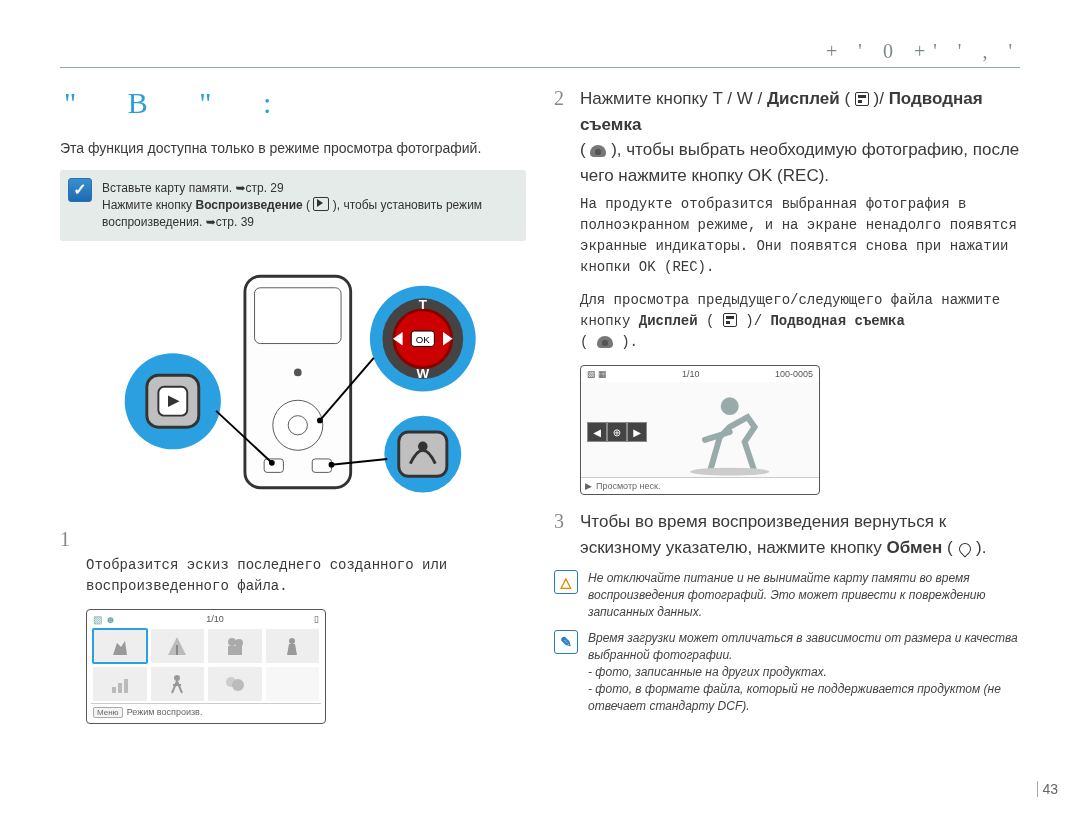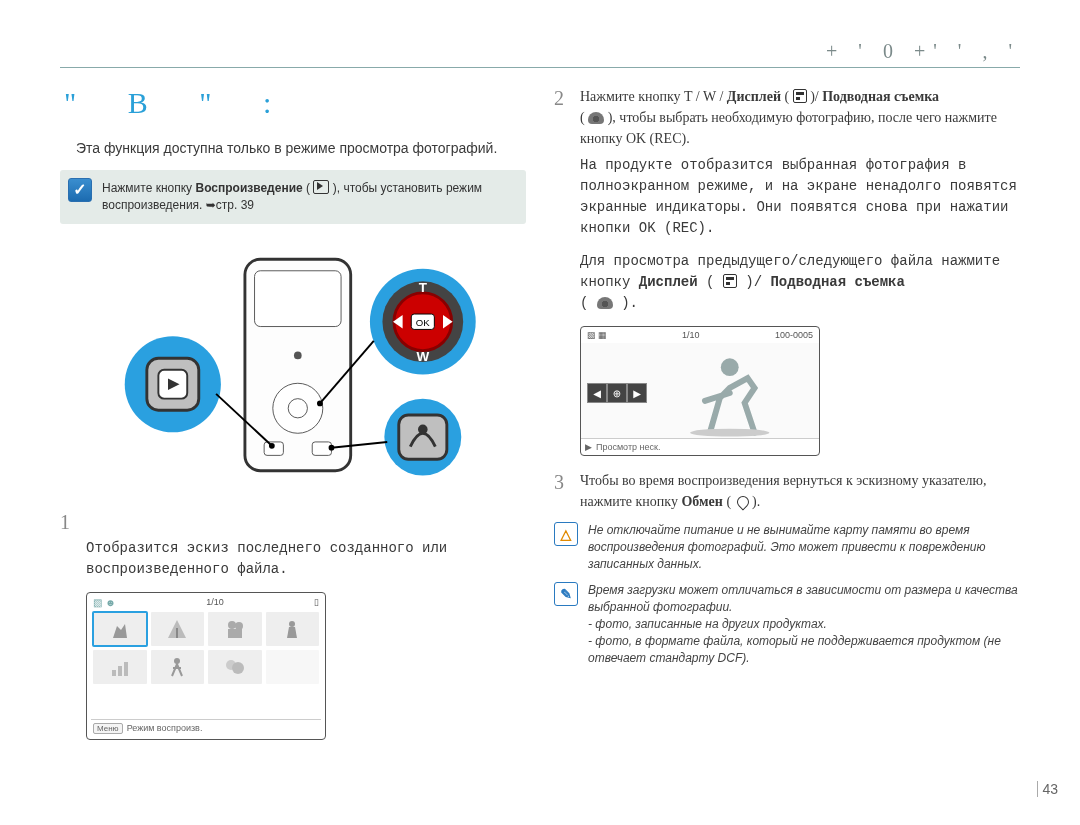--- a/index.html
+++ b/index.html
@@ -38,21 +38,21 @@
     min-width: 0;
   }
   .section-title {
     font-family: "Times New Roman", serif;
     color: #2aa0d8;
     font-size: 30px;
     letter-spacing: 22px;
     margin: 0 0 18px 4px;
     font-weight: normal;
   }
-  p { font-size: 14px; line-height: 1.45; margin: 0 0 12px 16px; }
+  p { font-size: 14px; line-height: 1.45; margin: 0 0 12px 0; }
   .tipbox {
     background: #e4ebe8;
     border-radius: 3px;
     padding: 10px 10px 10px 42px;
     position: relative;
     font-size: 12px;
     line-height: 1.4;
     color: #333;
     margin-bottom: 16px;
   }
@@ -81,21 +81,21 @@
   }
   .step .num {
     font-family: "Times New Roman", serif;
     font-size: 20px;
     color: #888;
     width: 18px;
     flex: none;
     line-height: 1;
     padding-top: 2px;
   }
-  .step .body { font-size: 14px; line-height: 1.5; font-family: Liberation Serif, serif; }
+  .step .body { font-size: 17px; line-height: 1.5; }
   .step .body .bold { font-weight: bold; }
   .sub { margin-left: 26px; font-size: 14px; line-height: 1.5; margin-bottom: 12px; font-family: Liberation Mono, monospace;}
   .glyph {
     display: inline-block;
     width: 14px; height: 12px;
     border: 1.5px solid #333;
     border-radius: 2px;
     vertical-align: -2px;
     position: relative;
   }
@@ -155,21 +155,21 @@
     border-radius:1px;
     position:relative;
   }
   .thumb.sel { outline: 2px solid #2aa0e0; outline-offset:-1px; }
   .thumb.empty { background: #f7f7f7; }
   .thumb svg { width: 26px; height: 26px; }
   .ms-bottom {
     border-top:1px solid #ccc;
     padding:3px 2px 1px 2px;
     display:flex; gap:4px; align-items:center;
-    font-size:9px; color:#666;margin-top:33px;
+    font-size:9px; color:#666;
   }
   .ms-bottom .btn {
     border:1px solid #aaa; border-radius:2px;
     padding:0 3px; font-size:8px; background:#f4f4f4;
   }
   .single-screen {
     width: 240px;
     border: 1px solid #555;
     border-radius: 4px;
     margin: 6px 0 14px 26px;
@@ -244,20 +244,23 @@
 
     <div class="col">
 
       <div class="section-title">"   B  " :</div>
 
       <p>Эта функция доступна только в режиме просмотра фотографий.</p>
 
       <div class="tipbox">
         <div class="ticon">✓</div>
         <div>
+          <span>Вставьте карту памяти. </span>➥<span>стр. 29</span>
+        </div>
+        <div>
           <span>Нажмите кнопку </span>
           <b>Воспроизведение</b>
           <span> ( </span><span class="glyph play"></span>
           <span>), чтобы установить режим воспроизведения. </span>➥<span>стр. 39</span>
         </div>
       </div>
 
       
       <svg class="device-illus" viewBox="0 0 460 260">
 

